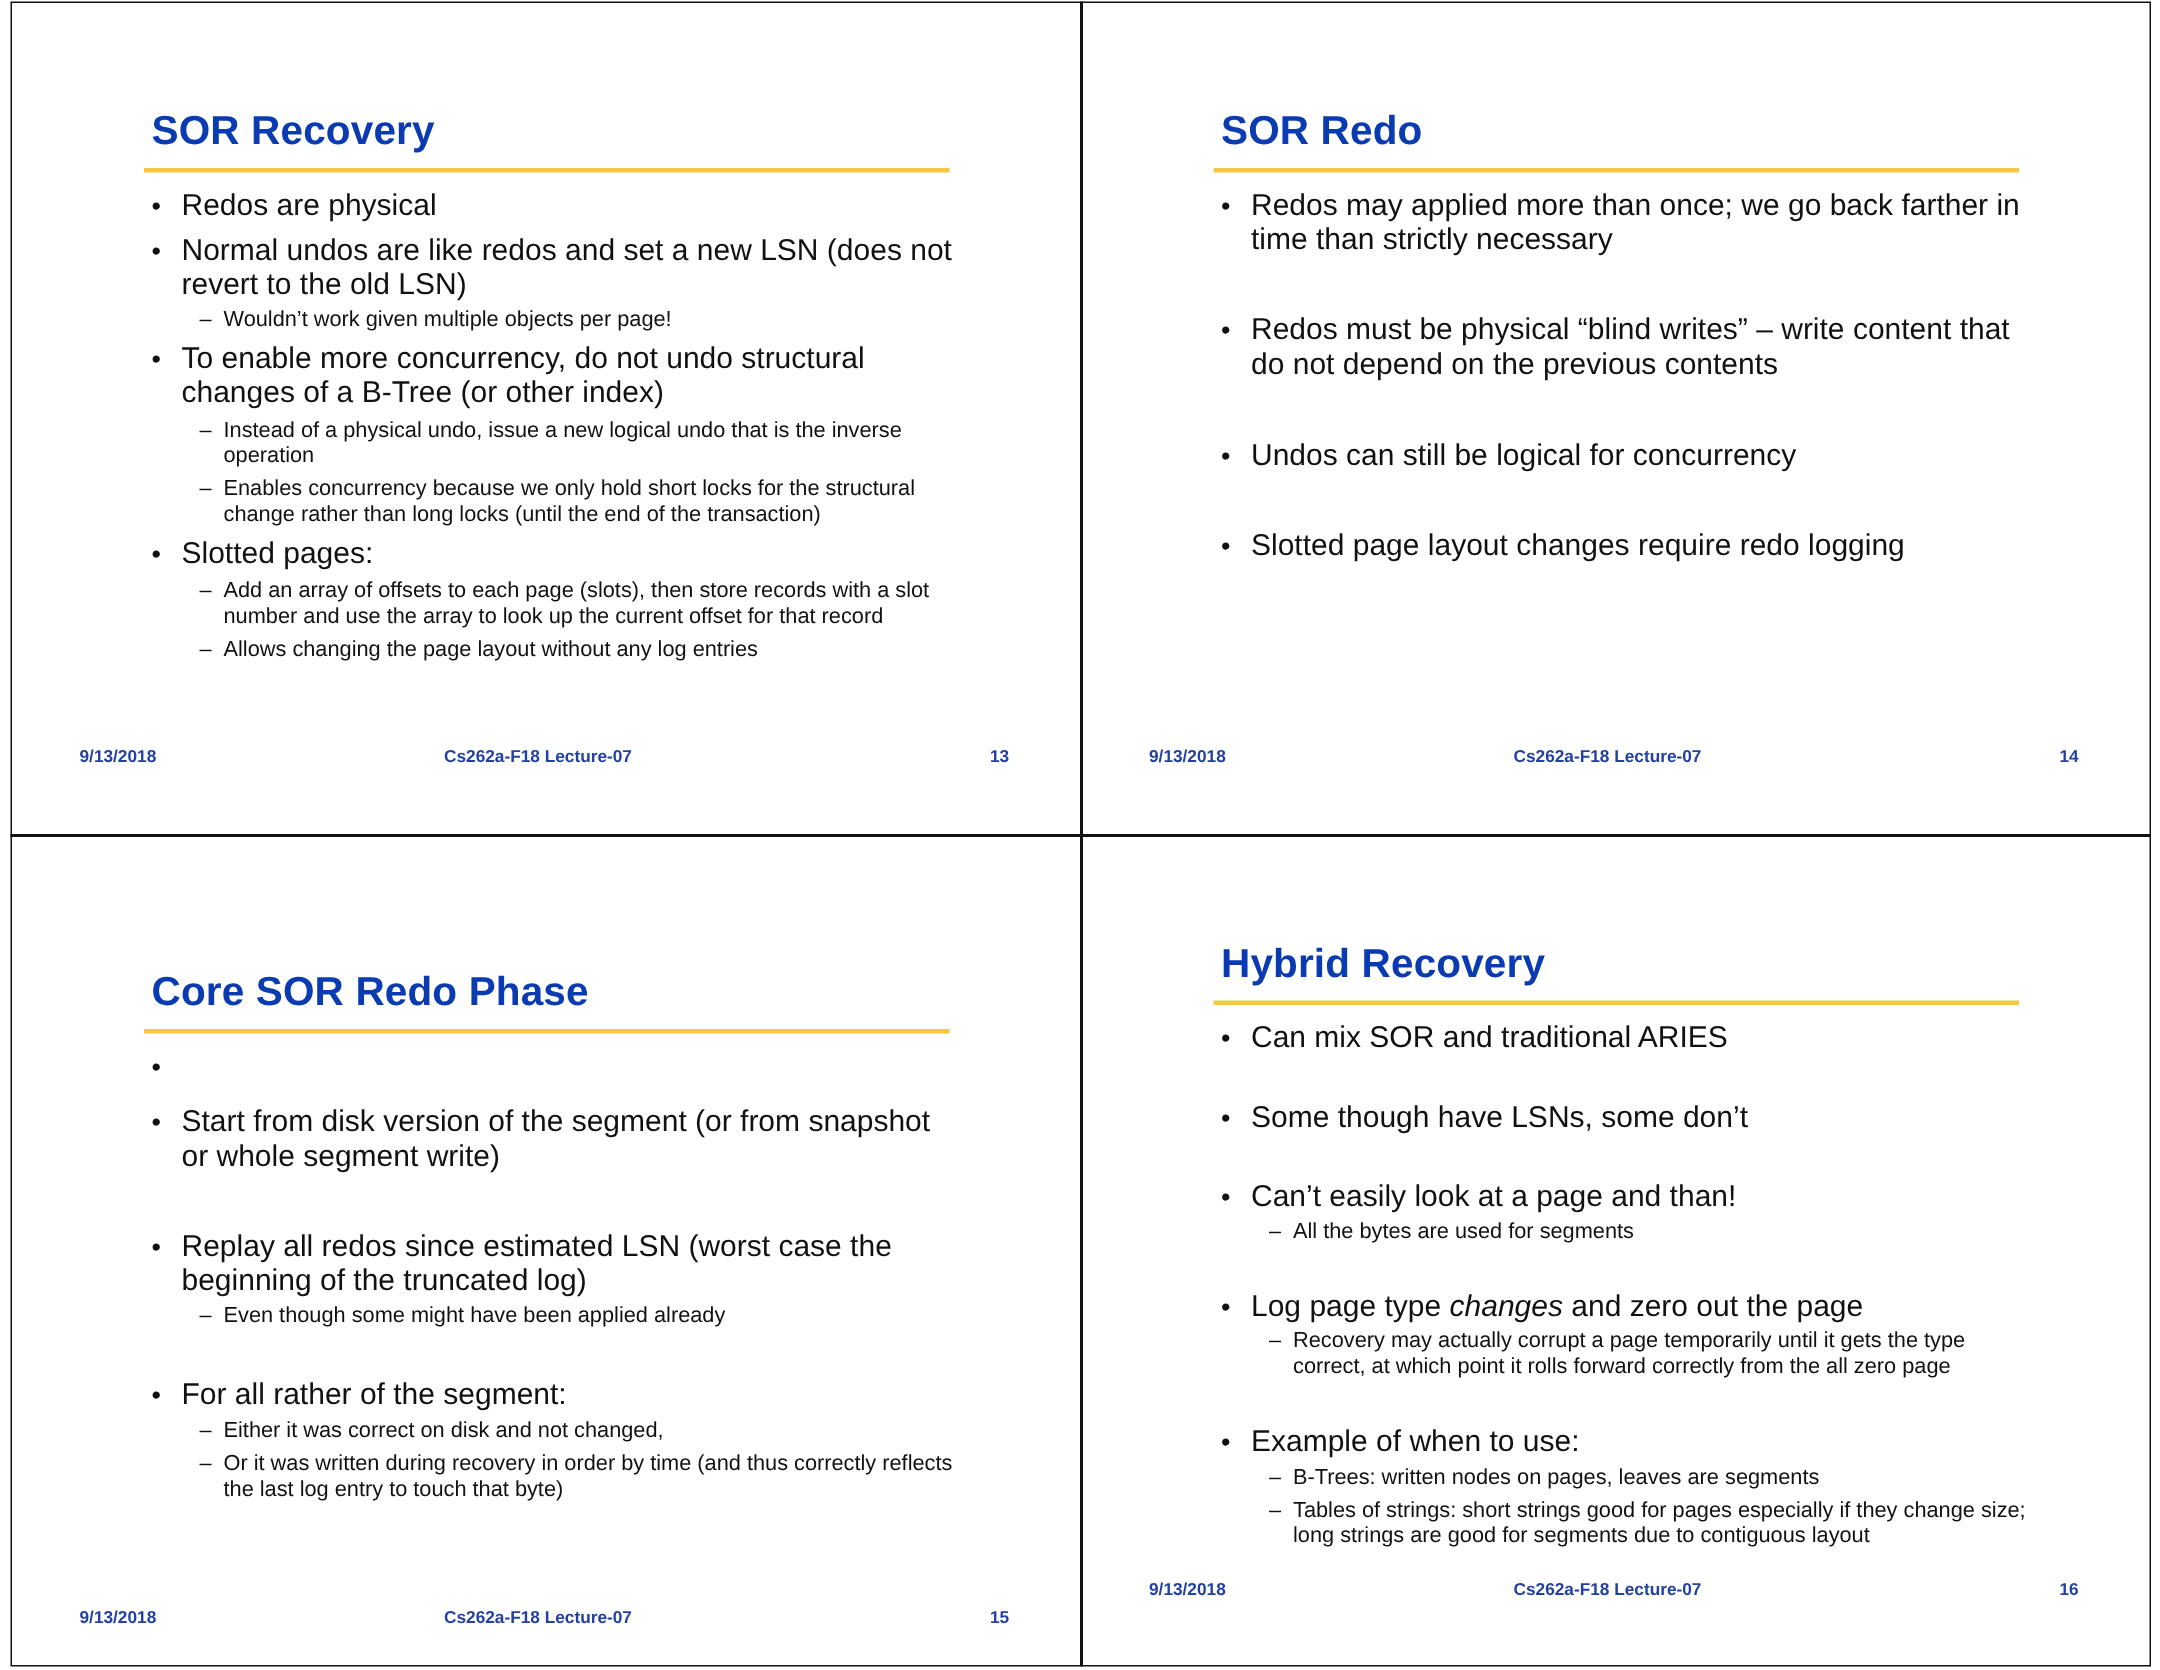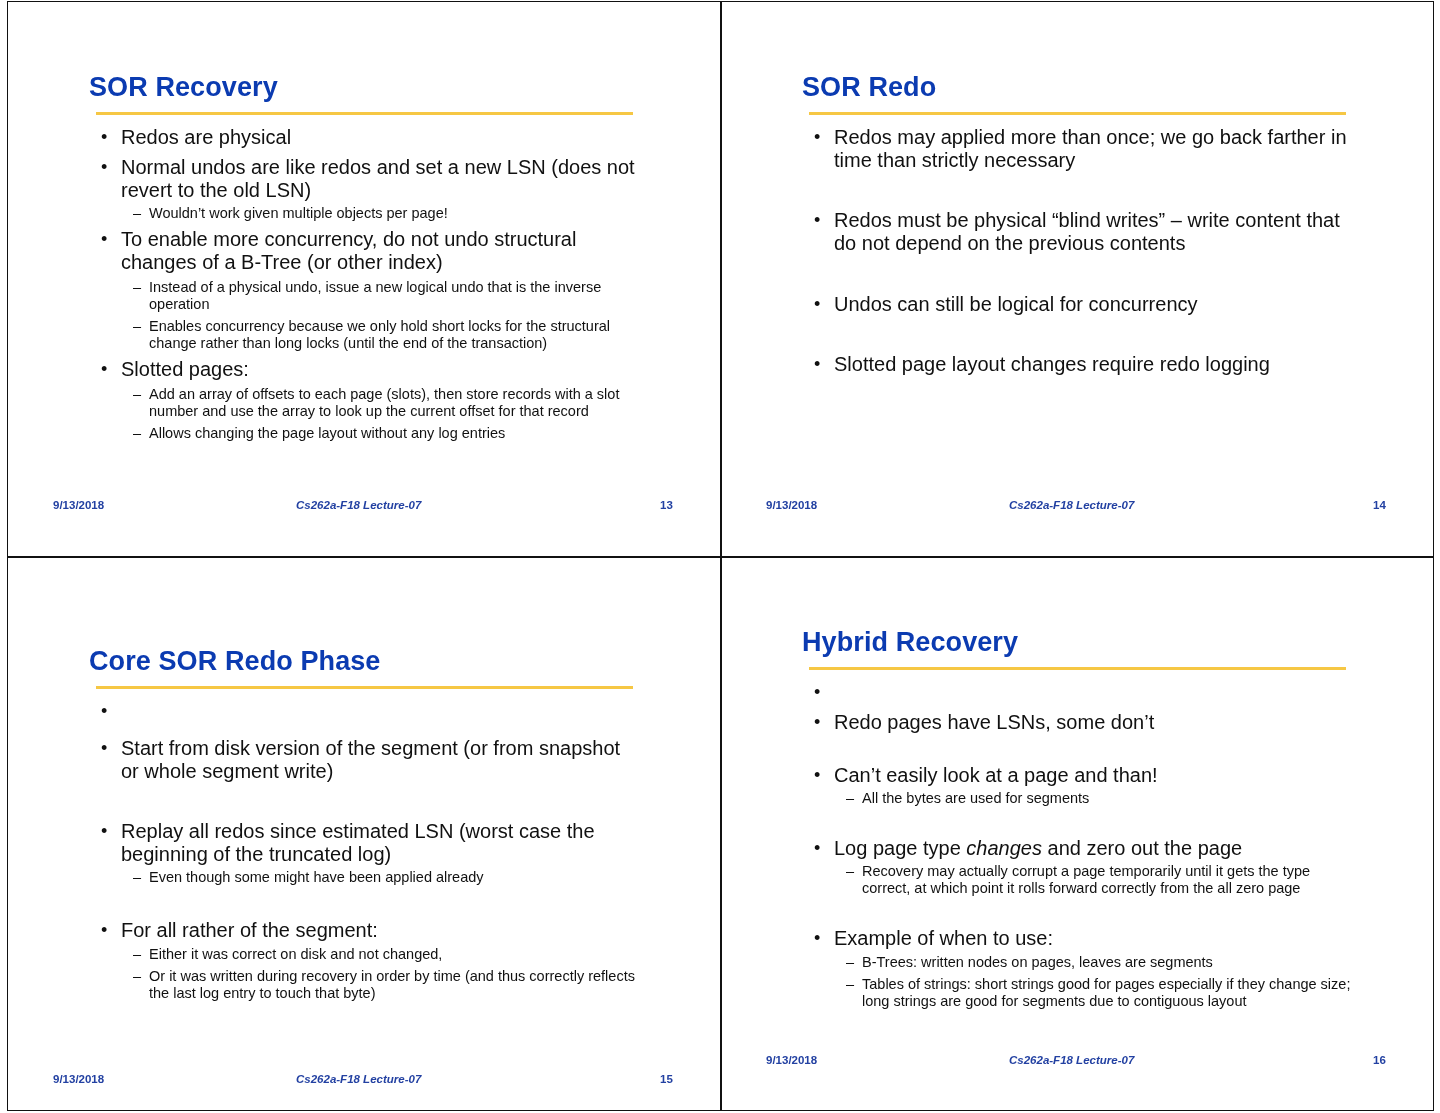--- a/index.html
+++ b/index.html
@@ -9,33 +9,33 @@
            border: 1.5px solid #111; box-sizing: border-box; }
   .vline { position: absolute; left: 720px; top: 1px; width: 1.5px; height: 1110px; background: #111; }
   .hline { position: absolute; left: 7px; top: 556px; width: 1427px; height: 1.5px; background: #111; }
 
   .slide { position: absolute; width: 712px; height: 554px; }
   .slide.s13 { left: 8px; top: 2px; }
   .slide.s14 { left: 721px; top: 2px; }
   .slide.s15 { left: 8px; top: 557px; margin-top: 19px; }
   .slide.s16 { left: 721px; top: 557px; }
 
-  .title { position: absolute; left: 81px; top: 70px; margin: 0;
+  .title { position: absolute; left: 93px; top: 70px; margin: 0;
            font-size: 27px; font-weight: bold; color: #0b3bb1; letter-spacing: 0.1px; }
   .rule { position: absolute; left: 88px; top: 110px; width: 537px; height: 3px; background: #f6c744; }
 
   .body { position: absolute; left: 93px; top: 124px; width: 540px; }
   .b { position: relative; padding-left: 20px; font-size: 20px; line-height: 23px; }
   .b .dot { position: absolute; left: 0; top: 0; font-size: 18px; }
   .sub { position: relative; padding-left: 48px; font-size: 14.5px; line-height: 17px; margin-top: 3px; }
   .sub .dash { position: absolute; left: 32px; top: 0; }
 
   .footer { position: absolute; top: 497px; font-size: 11.5px; font-weight: bold; color: #2341a2; }
   .f-date { left: 45px; }
-  .f-center { left: 288px; font-style: italic; }
+  .f-center { left: 288px; }
   .f-num { left: 652px; }
 </style>
 </head>
 <body>
 
 <div class="frame"></div>
 <div class="vline"></div>
 <div class="hline"></div>
 
 <div class="slide s13">
@@ -85,22 +85,22 @@
   </div>
   <div class="footer f-date">9/13/2018</div>
   <div class="footer f-center">Cs262a-F18 Lecture-07</div>
   <div class="footer f-num">15</div>
 </div>
 
 <div class="slide s16">
   <h1 class="title">Hybrid Recovery</h1>
   <div class="rule"></div>
   <div class="body">
-    <div class="b"><span class="dot">•</span></div>
-    <div class="b" style="margin-top:30px"><span class="dot">•</span><span>Redo pages have LSNs, some don’t</span></div>
+    <div class="b"><span class="dot">•</span><span>Can mix SOR and traditional ARIES</span></div>
+    <div class="b" style="margin-top:30px"><span class="dot">•</span><span>Some though have LSNs, some don’t</span></div>
     <div class="b" style="margin-top:30px"><span class="dot">•</span><span>Can’t easily look at a page and than!</span></div>
     <div class="sub"><span class="dash">–</span><span>All the bytes are used for segments</span></div>
     <div class="b" style="margin-top:30px"><span class="dot">•</span><span>Log page type </span><em>changes</em><span> and zero out the page</span></div>
     <div class="sub"><span class="dash">–</span><span>Recovery may actually corrupt a page temporarily until it gets the type correct, at which point it rolls forward correctly from the all zero page</span></div>
     <div class="b" style="margin-top:30px"><span class="dot">•</span><span>Example of when to use:</span></div>
     <div class="sub" style="margin-top:4px"><span class="dash">–</span><span>B-Trees: written nodes on pages, leaves are segments</span></div>
     <div class="sub" style="margin-top:5px"><span class="dash">–</span><span>Tables of strings: short strings good for pages especially if they change size; long strings are good for segments due to contiguous layout</span></div>
   </div>
   <div class="footer f-date">9/13/2018</div>
   <div class="footer f-center">Cs262a-F18 Lecture-07</div>

